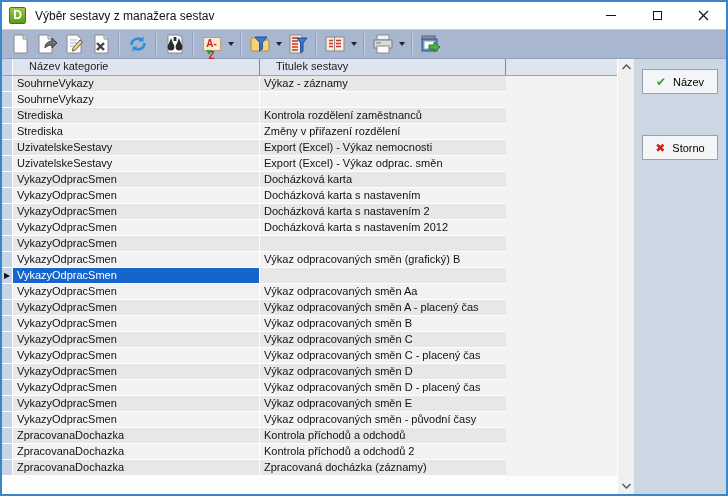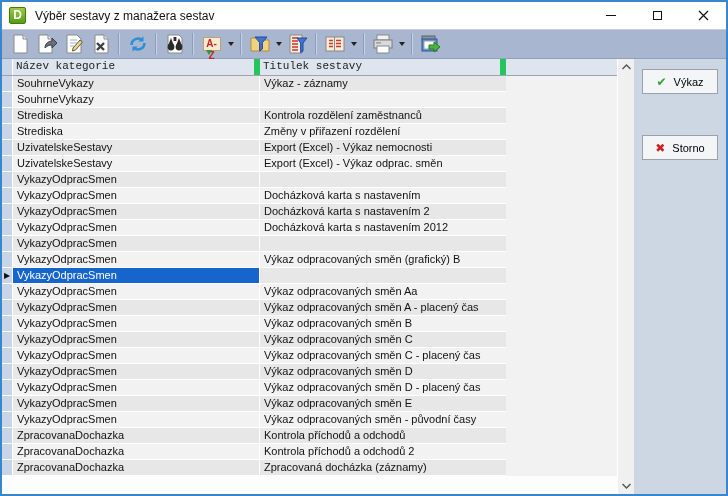--- a/index.html
+++ b/index.html
@@ -31,21 +31,21 @@
   .tsep{width:2px;height:22px;margin:0 4px;background:#8d9cba;border-right:1px solid #c9d2e2;flex:0 0 auto;}
   .azbox{width:18px;height:14px;background:#f7ead2;border:1px solid #bda172;color:#cc2222;
     font-size:10px;font-weight:bold;line-height:12px;text-align:center;position:relative;}
   .azbox .gdn{position:absolute;left:2px;bottom:-5px;width:0;height:0;
     border-left:3px solid transparent;border-right:3px solid transparent;border-top:5px solid #2f9a2f;}
   
   .body{flex:1;display:flex;min-height:0;background:#fff;}
   .grid-area{flex:1;background:#f2f2f2;display:flex;flex-direction:column;min-width:0;}
   .hdr{display:flex;height:17px;background:#dfe5ef;border-bottom:1px solid #9aa3b2;flex:0 0 auto;}
   .hdr .gut{width:11px;background:#c8d5e9;border-right:1px solid #fff;flex:0 0 auto;}
-  .hcell{padding:1px 0 0 3px;border-right:6px solid #22c55e;white-space:nowrap;overflow:hidden;color:#222;font-family:Liberation Mono, monospace;}
+  .hcell{padding:1px 0 0 16px;border-right:1px solid #22c55e;white-space:nowrap;overflow:hidden;color:#222;}
   .hcell.c1{width:247px;flex:0 0 auto;}
   .hcell.c2{width:246px;flex:0 0 auto;}
   .rows{flex:0 0 auto;}
   .row{display:flex;height:16px;border-bottom:1px solid #fff;background:#e7e7e7;width:504px;}
   .row.alt{background:#f2f2f2;}
   .row .gcell{width:11px;background:#c8d5e9;border-right:1px solid #fff;flex:0 0 auto;
     display:flex;align-items:center;justify-content:center;font-size:8px;color:#111;}
   .row .marker{visibility:hidden;line-height:1;}
   .row.selected .marker{visibility:visible;}
   .cell{padding:1px 0 0 4px;white-space:nowrap;overflow:hidden;line-height:13px;}
@@ -243,20 +243,21 @@
               <span class="marker">▶</span>
             </div>
     <div class="cell c1">UzivatelskeSestavy</div>
     <div class="cell c2">Export (Excel) - Výkaz odprac. směn</div>
   </div>
           <div class="row">
     <div class="gcell">
               <span class="marker">▶</span>
             </div>
     <div class="cell c1">VykazyOdpracSmen</div>
+    <div class="cell c2">Docházková karta</div>
   </div>
           <div class="row alt">
     <div class="gcell">
               <span class="marker">▶</span>
             </div>
     <div class="cell c1">VykazyOdpracSmen</div>
     <div class="cell c2">Docházková karta s nastavením</div>
   </div>
           <div class="row">
     <div class="gcell">
@@ -388,21 +389,21 @@
       <div class="sarrow">
         <svg width="9" height="6" viewBox="0 0 9 6">
             <path d="M0.5 1l4 4 4-4" fill="none" stroke="#555" stroke-width="1.4"></path>
           </svg>
       </div>
     </div>
 
     <div class="side">
       <div class="btn">
         <span class="ok">✔</span>
-        <span>Výkaz</span>
+        <span>Název</span>
       </div>
       <div class="btn">
         <span class="no">✖</span>
         <span>Storno</span>
       </div>
     </div>
 
   </div>
 </div>
 

